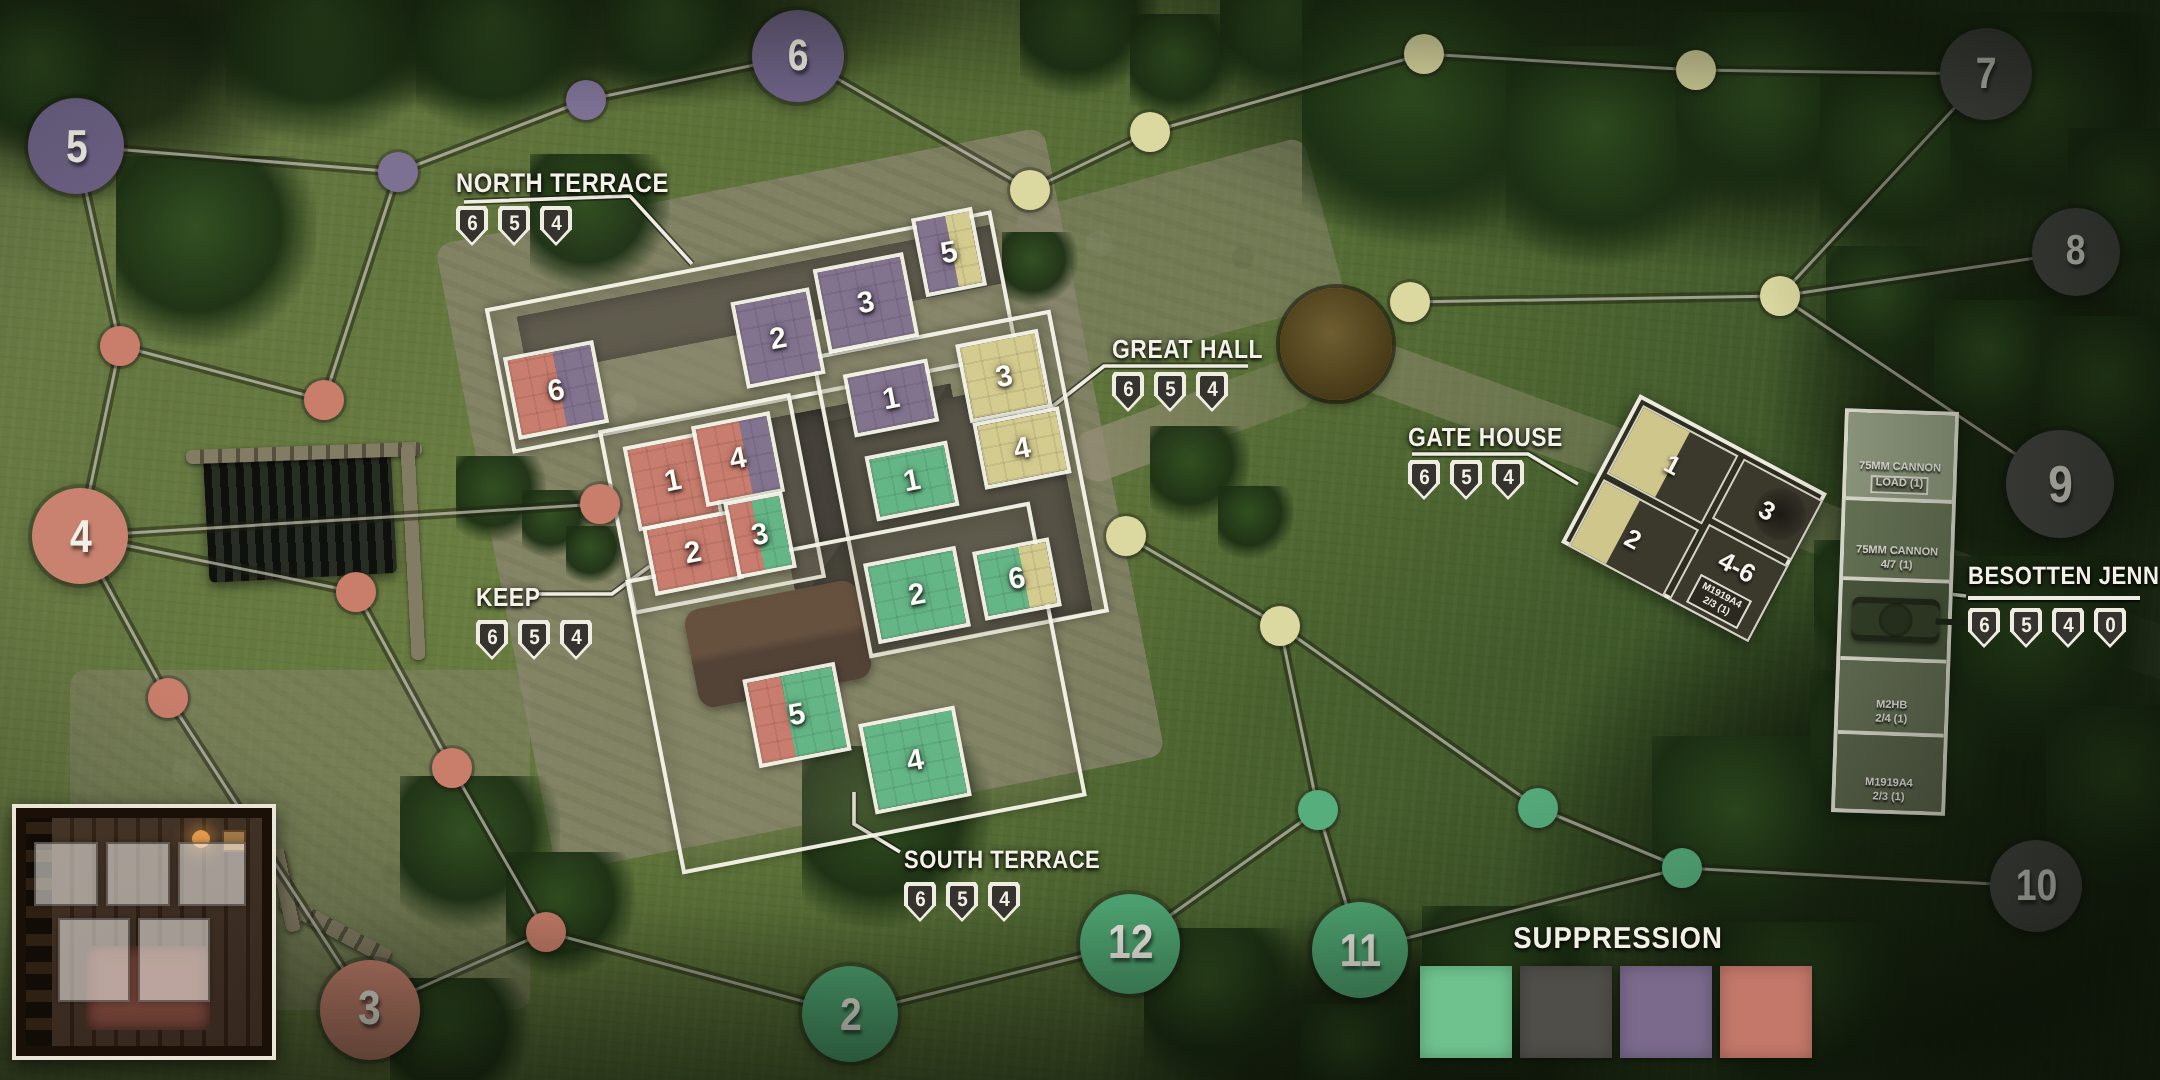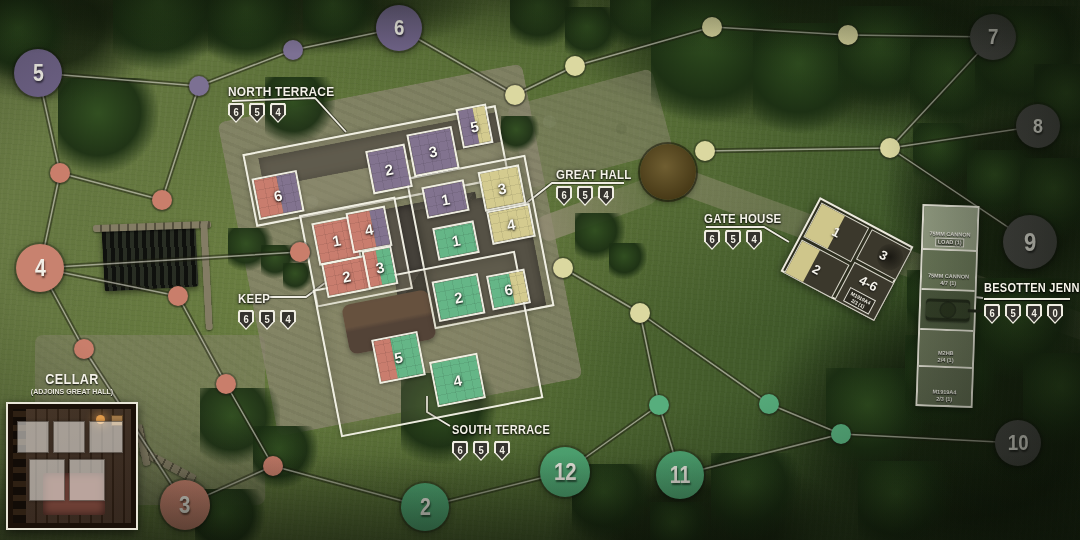--- a/index.html
+++ b/index.html
@@ -546,32 +546,37 @@
           </div>
           <div class="badge">
             <i>
               <span>0</span>
             </i>
           </div>
         </div>
       </div>
     </div>
 
-  <div id="cellar-label">
-    <div class="ctitle">CELLAR</div>
-    <div class="csub">(ADJOINS GREAT HALL)</div>
-  </div>
   <div class="cellarbox" id="cellarbox" style="left: 6px; top: 402px; width: 132px; height: 128px; position: absolute;">
     <div class="cellarroom">
       <div class="shelf"></div>
       <div class="planks"></div>
       <div class="bed"></div>
       <div class="lamp"></div>
       <div class="crate"></div>
     <div class="cellsq" style="left: 4px; top: 12px; width: 32px; height: 32px; position: absolute;"></div>
         <div class="cellsq" style="left: 40px; top: 12px; width: 32px; height: 32px; position: absolute;"></div>
         <div class="cellsq" style="left: 76px; top: 12px; width: 34px; height: 32px; position: absolute;"></div>
         <div class="cellsq" style="left: 16px; top: 50px; width: 36px; height: 42px; position: absolute;"></div>
         <div class="cellsq" style="left: 56px; top: 50px; width: 36px; height: 42px; position: absolute;"></div>
       </div>
   </div>
 
+  <div id="suppression">
+    <div class="tracktitle">SUPPRESSION</div>
+    <div class="suppsqs" id="suppsqs">
+        <div class="suppsq" style="background: rgb(111, 194, 142);"></div>
+        <div class="suppsq" style="background: rgb(80, 78, 73);"></div>
+        <div class="suppsq" style="background: rgb(123, 106, 140);"></div>
+        <div class="suppsq" style="background: rgb(195, 120, 106);"></div>
+      </div>
+  </div>
 </div>
 
 </body></html>

